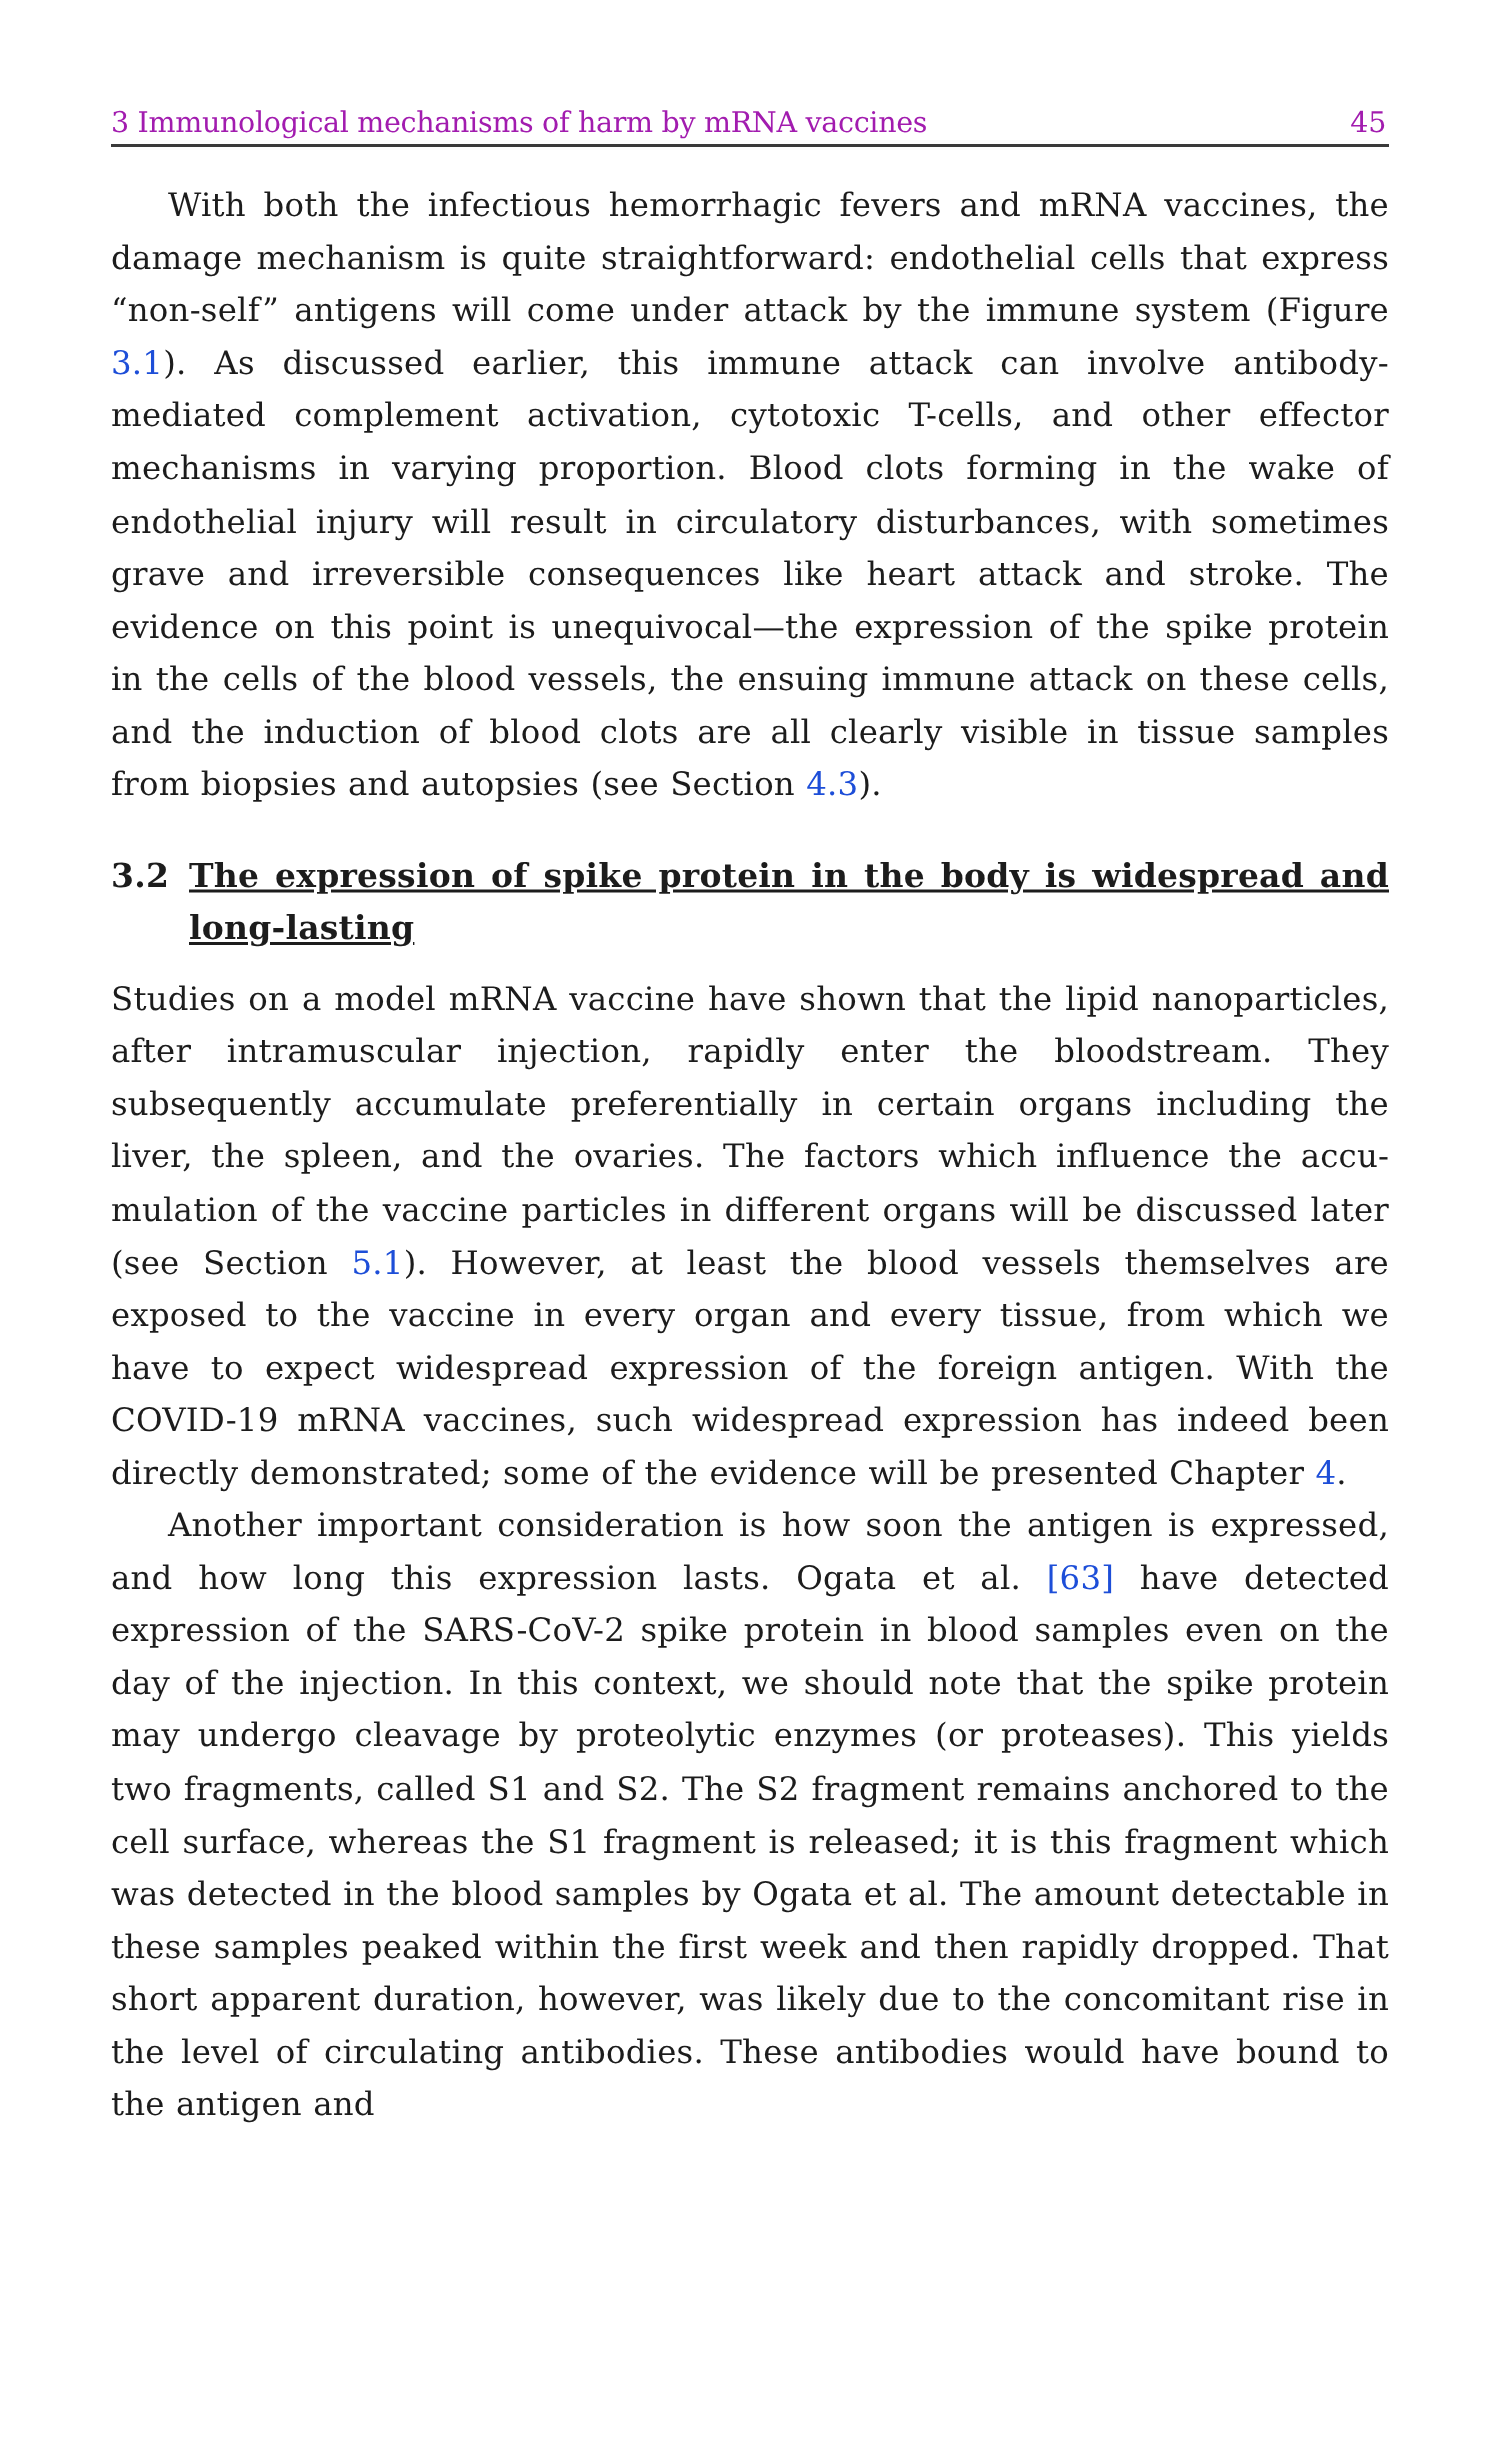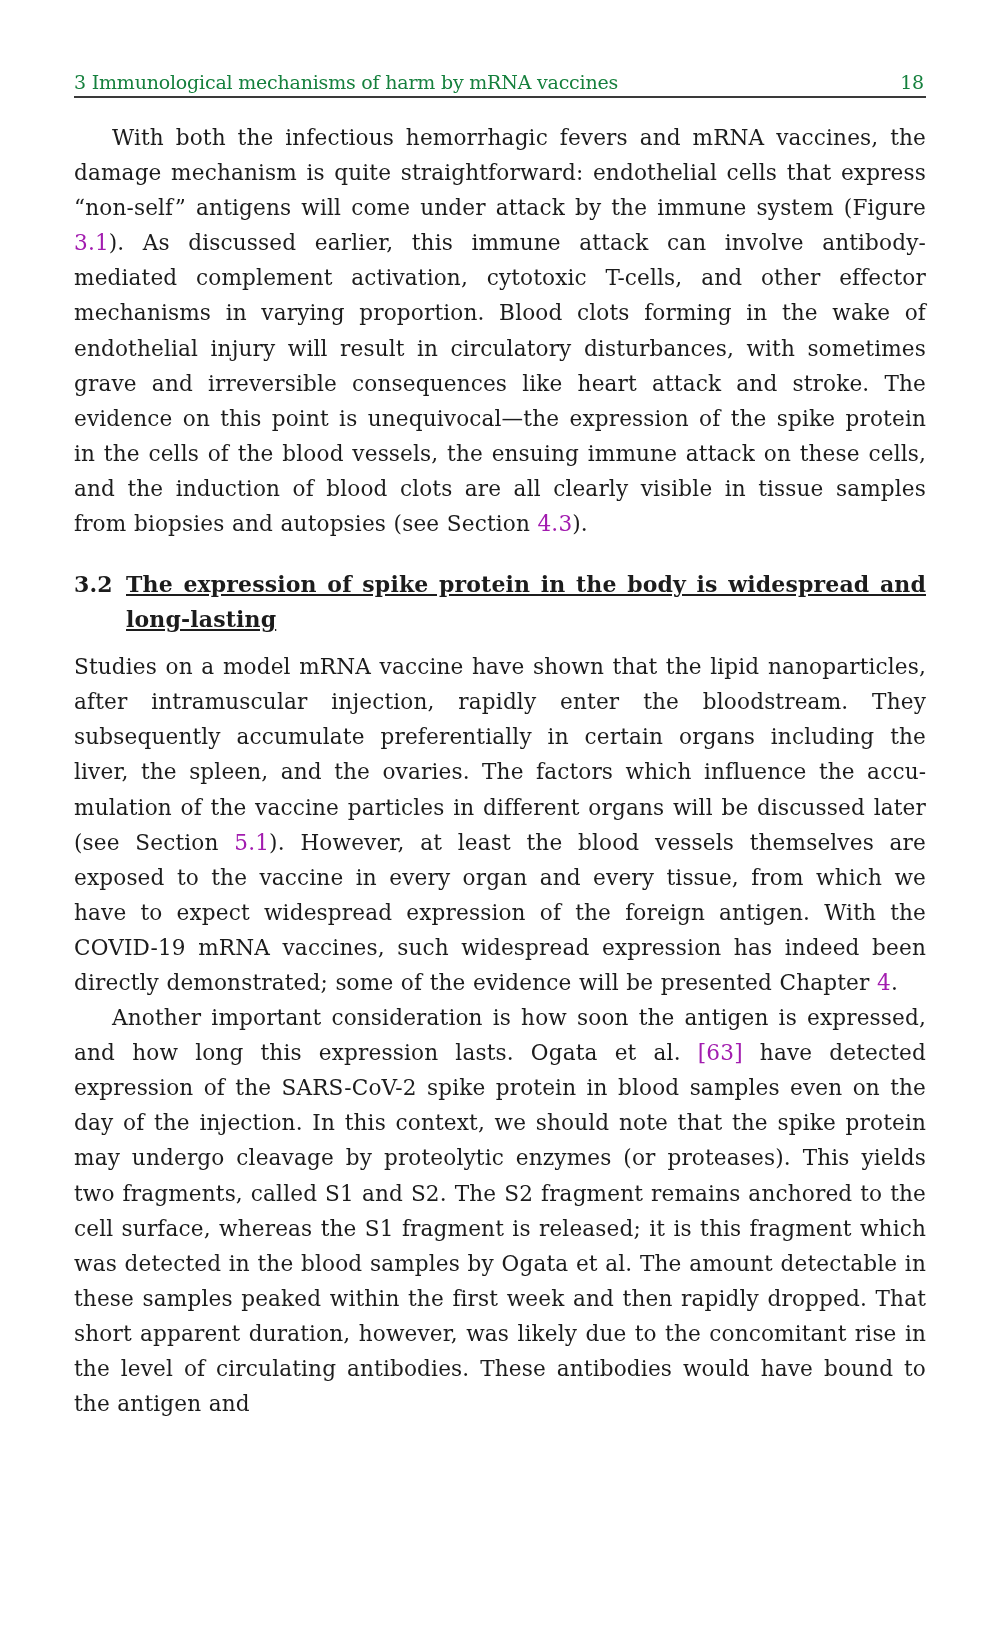--- a/index.html
+++ b/index.html
@@ -23,37 +23,37 @@
     }
     .running-head {
       display: flex;
       justify-content: space-between;
       align-items: baseline;
       font-size: 19px;
       letter-spacing: -0.2px;
       padding-bottom: 2px;
       border-bottom: 2px solid #3a3a3a;
       line-height: 24px;
-      color: #15803d;
+      color: #a21caf;
     }
     .running-head .chap { white-space: nowrap; }
     .running-head .pnum { padding-right: 2px; }
 
     .body-text {
       font-size: 21.6px;
       line-height: 35.1px;
       text-align: justify;
       letter-spacing: 0.15px;
       word-spacing: 0.5px;
     }
     .para { margin: 0; }
     .para.indent { text-indent: 38px; }
     .para.first { margin-top: 22px; }
 
-    .link { color: #a21caf; }
+    .link { color: #1d4ed8; }
 
     .section-heading {
       display: flex;
       font-weight: bold;
       font-size: 22px;
       line-height: 35px;
       margin-top: 26px;
       margin-bottom: 12px;
       justify-content: flex-end;
     }
@@ -65,21 +65,21 @@
       text-decoration: underline;
     }
   </style>
 </head>
 <body>
 
 <div class="page">
 
   <div class="running-head">
     <span class="chap">3  Immunological mechanisms of harm by mRNA vaccines</span>
-    <span class="pnum">18</span>
+    <span class="pnum">45</span>
   </div>
 
   <div class="body-text">
 
     <p class="para indent first"><span>With both the infectious hemorrhagic fevers and mRNA vaccines, the damage mechanism is quite straightforward: endothelial cells that express “non-self” antigens will come under attack by the immune system (Figure </span><a class="link">3.1</a><span>).  As discussed earlier, this immune attack can involve antibody-mediated complement activation, cytotoxic T-cells, and other effector mechanisms in varying proportion.  Blood clots forming in the wake of endothelial injury will result in circulatory disturbances, with sometimes grave and irreversible consequences like heart attack and stroke. The evidence on this point is unequivocal—the expression of the spike protein in the cells of the blood vessels, the ensuing immune attack on these cells, and the induction of blood clots are all clearly visible in tissue samples from biopsies and autopsies (see Section </span><a class="link">4.3</a><span>).</span></p>
 
     <div class="section-heading">
       <span class="num">3.2</span>
       <span class="title">The expression of spike protein in the body is widespread and long-lasting</span>
     </div>

